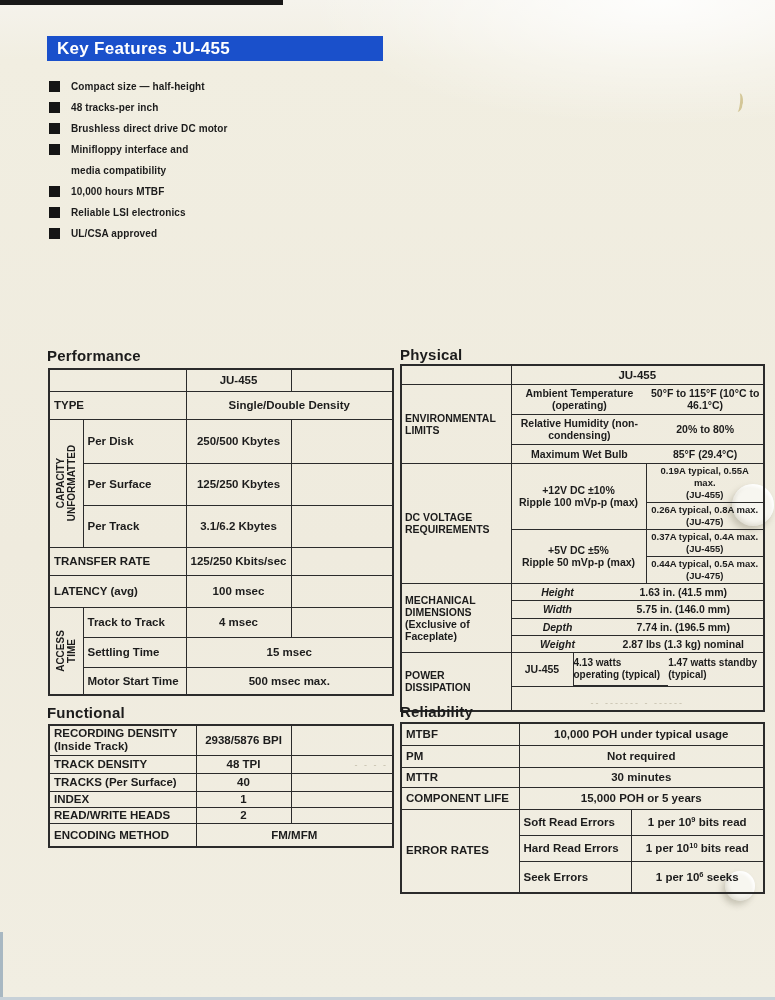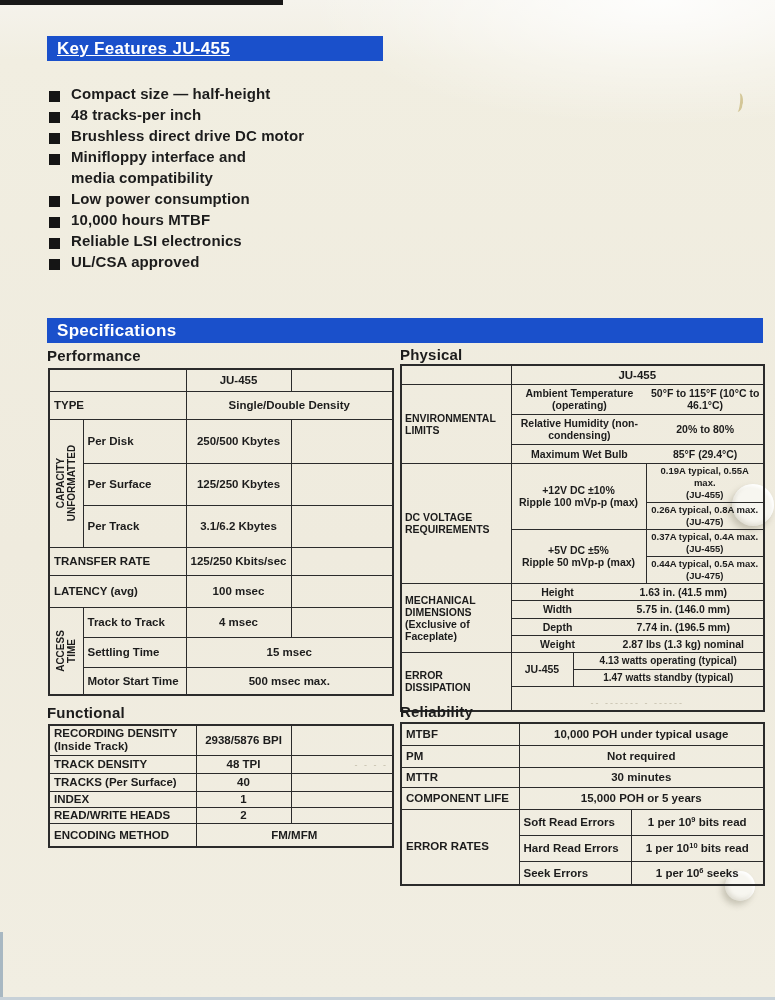--- a/index.html
+++ b/index.html
@@ -16,25 +16,25 @@
   .bottom-edge { position:absolute; left:0; top:997px; width:775px; height:3px; background:#c7d1d8; }
   .crescent { position:absolute; left:734px; top:93px; width:9px; height:19px;
     border-right:3px solid #c9b97e; border-radius:50%; transform:rotate(6deg); opacity:.75; }
   .hole { position:absolute; border-radius:50%; background:#f7f6f0;
     box-shadow:-3px 4px 6px rgba(95,90,70,.28), inset -2px 2px 3px rgba(255,255,255,.95), inset 2px -2px 4px rgba(150,145,120,.25); }
   .hole1 { left:732px; top:484px; width:42px; height:42px; }
   .hole2 { left:725px; top:871px; width:30px; height:30px; }
 
   .bar { position:absolute; height:25px; color:#fff; font-weight:bold; font-size:17px;
     line-height:25px; padding-left:10px; letter-spacing:.3px; background:#1a50cb; }
-  .key-bar { left:47px; top:36px; width:336px;text-decoration:underline; }
+  .key-bar { left:47px; top:36px; width:336px; }
   .spec-bar { left:47px; top:318px; width:716px; }
 
   .features { position:absolute; left:49px; top:81px; }
-  .feat { display:flex; height:21px; align-items:flex-end; font-size:15px; font-weight:bold; letter-spacing:.1px; }
+  .feat { display:flex; height:21px; align-items:flex-start; font-size:10px; font-weight:bold; letter-spacing:.1px; }
   .feat .sq { width:11px; height:11px; background:#151515; margin-right:11px; flex:0 0 11px; }
   .feat.cont .sq { visibility:hidden; }
 
   .sec-h { position:absolute; font-size:15px; font-weight:bold; letter-spacing:.2px; }
   table { position:absolute; border-collapse:collapse; table-layout:fixed; }
   table { border:2px solid #2b2b2b; }
   td { border:1px solid #2b2b2b; font-weight:bold; vertical-align:middle; overflow:hidden; }
   .perf td, .func td, .rel td { font-size:11.5px; padding:1px 4px; }
   .phys td { font-size:10.5px; padding:1px 3px; line-height:12px; }
   .perf { left:48px; top:368px; width:344px; }
@@ -43,27 +43,27 @@
   .rel  { left:400px; top:722px; width:363px; }
   .ctr { text-align:center; }
   .lbl { text-align:left; padding-left:6px; }
   .rotcell { position:relative; padding:0; }
   .rotwrap { position:absolute; left:50%; top:50%; transform:translate(-50%,-50%) rotate(-90deg);
     font-size:10px; line-height:11px; text-align:center; white-space:nowrap; font-weight:bold; }
   .grp { text-align:left; padding-left:6px; font-size:10.5px; line-height:13px; }
   .nvwrap { display:flex; align-items:center; width:100%; }
   .nvname { flex:0 0 54%; text-align:center; }
   .nvval { flex:1; text-align:center; }
-  .mvname { flex:0 0 92px; text-align:center; }
+  .mvname { flex:0 0 92px; text-align:center;font-style:italic; }
   .mvval { flex:1; text-align:center; }
   .nopad { padding:0 !important; }
   .dcv { font-size:9.5px !important; line-height:11px; }
   .powerwrap { display:flex; align-items:stretch; width:100%; height:33px; }
   .pleft { flex:0 0 62px; display:flex; align-items:center; justify-content:center; border-right:1px solid #2b2b2b; }
-  .pright { flex:1; display:flex; flex-direction:column; }
+  .pright { flex:1; display:flex; flex-direction:row; }
   .pright .pv { flex:1; display:flex; align-items:center; justify-content:center; font-size:10px; }
   .pright .pv:first-child { border-bottom:1px solid #2b2b2b; }
   .sup { font-size:7.5px; position:relative; top:-4px; }
   .faintmark { color:rgba(125,115,85,.4); font-size:9px; letter-spacing:2px; font-weight:normal; }
   .faint-right { text-align:right; padding-right:8px; }
   .faint-bottom { vertical-align:bottom; text-align:center; padding-bottom:1px; }
 </style>
 </head>
 <body>
 
@@ -96,39 +96,32 @@
     <div class="feat">
         <span class="sq"></span>
         <span>Minifloppy interface and</span>
       </div>
     <div class="feat cont">
         <span class="sq"></span>
         <span>media compatibility</span>
       </div>
     <div class="feat">
         <span class="sq"></span>
-        <span>Low power consumption</span>
-      </div>
-    <div class="feat">
-        <span class="sq"></span>
         <span>10,000 hours MTBF</span>
       </div>
     <div class="feat">
         <span class="sq"></span>
         <span>Reliable LSI electronics</span>
       </div>
     <div class="feat">
         <span class="sq"></span>
         <span>UL/CSA approved</span>
       </div>
   </div>
 
-  <div class="bar spec-bar">
-    <span>Specifications</span>
-  </div>
 
   <div class="sec-h" style="left:47px; top:347px;">Performance</div>
 
   <table class="perf">
     <colgroup>
         <col style="width:34px">
         <col style="width:103px">
         <col style="width:105px">
         <col style="width:102px">
       </colgroup>
@@ -293,21 +286,21 @@
     </tr>
     <tr style="height:17px">
       <td colspan="2" class="nopad">
         <div class="nvwrap">
           <div class="mvname">Weight</div>
           <div class="mvval">2.87 lbs (1.3 kg) nominal</div>
         </div>
       </td>
     </tr>
     <tr style="height:33px">
-      <td rowspan="2" class="grp">ERROR DISSIPATION</td>
+      <td rowspan="2" class="grp">POWER DISSIPATION</td>
       <td colspan="2" class="nopad">
         <div class="powerwrap">
           <div class="pleft">JU-455</div>
           <div class="pright">
             <div class="pv">4.13 watts operating (typical)</div>
             <div class="pv">1.47 watts standby (typical)</div>
           </div>
         </div>
       </td>
     </tr>
@@ -391,21 +384,21 @@
       <td class="ctr">
         <span>1 per 10</span><span class="sup">9</span><span> bits read</span>
       </td>
     </tr>
     <tr style="height:26px">
       <td class="lbl">Hard Read Errors</td>
       <td class="ctr">
         <span>1 per 10</span><span class="sup">10</span><span> bits read</span>
       </td>
     </tr>
-    <tr style="height:24px">
+    <tr style="height:32px">
       <td class="lbl">Seek Errors</td>
       <td class="ctr">
         <span>1 per 10</span><span class="sup">6</span><span> seeks</span>
       </td>
     </tr>
   </tbody>
     </table>
 
 </div>
 

